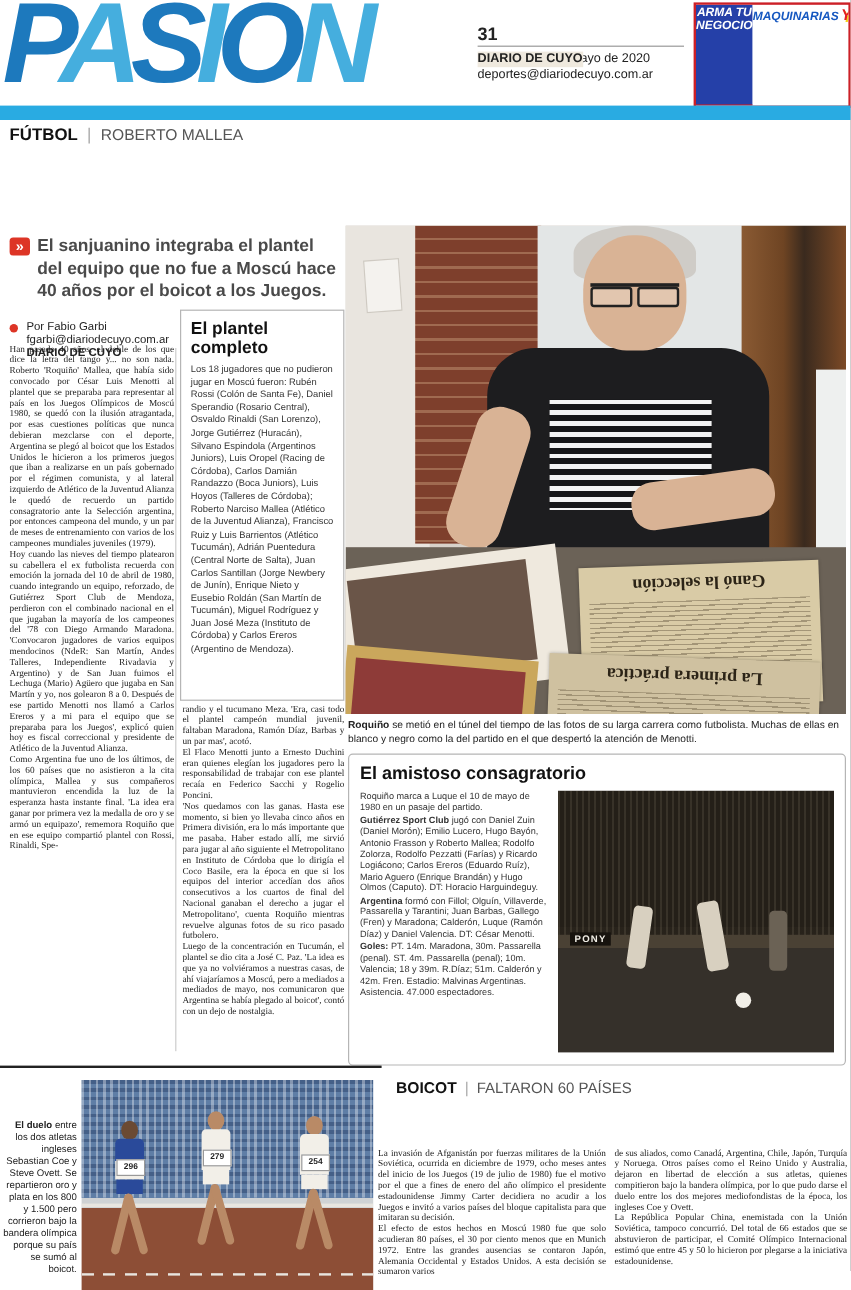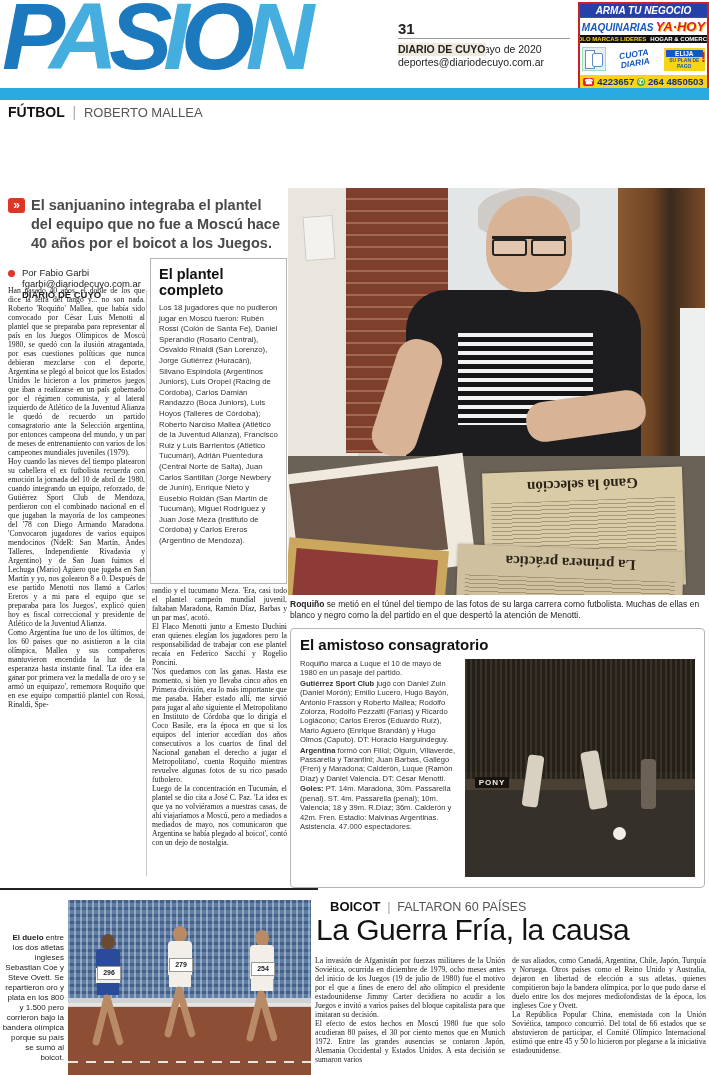--- a/index.html
+++ b/index.html
@@ -12,21 +12,21 @@
         font-size:95px;line-height:100px;letter-spacing:-9px;white-space:nowrap;}
   .lg-dark{color:#1d79bd;} .lg-light{color:#45aede;}
   .pageinfo{left:398px;top:22px;width:172px;font-size:10.5px;line-height:13px;color:#222;}
   .pageinfo .pnum{font-size:15px;font-weight:bold;margin-bottom:3px;}
   .pageinfo .rule{border-top:1px solid #999;margin:3px 0 4px 0;}
   .pageinfo .paper{font-weight:bold;}
   .cyanbar{left:0;top:88px;width:709px;height:12px;background:#29abe2;}
 
   
   .ad{left:578px;top:2px;width:127px;height:84px;border:2px solid #cc2027;background:#fff;
-      display:flex;flex-direction:column;overflow:hidden;}
+      display:flex;flex-direction:row;overflow:hidden;}
   .ad-top{background:#2540a8;color:#fff;font-style:italic;font-weight:bold;font-size:10px;
           text-align:center;padding:1px 0;border-bottom:1px solid #cc2027;}
   .ad-brand{display:flex;justify-content:center;align-items:baseline;gap:2px;padding:1px 0;}
   .ad-b1{font-style:italic;font-weight:bold;font-size:10px;color:#1557c0;}
   .ad-b2{font-style:italic;font-weight:bold;font-size:13px;color:#e31e24;text-shadow:1px 1px 0 #f7d417;}
   .ad-black{background:#111;display:flex;justify-content:center;gap:4px;font-size:6px;
             font-weight:bold;white-space:nowrap;overflow:hidden;padding:1px 0;}
   .ad-black .y{color:#f7d417;} .ad-black .w{color:#fff;}
   .ad-mid{flex:1;display:flex;align-items:center;justify-content:space-between;padding:1px 2px;}
   .ad-appl{width:24px;height:22px;background:#e8eef5;border:1px solid #9db;position:relative;}
@@ -292,21 +292,21 @@
     <span class="cap-lead">Roquiño</span><span> se metió en el túnel del tiempo de las fotos de su larga carrera como futbolista. Muchas de ellas en blanco y negro como la del partido en el que despertó la atención de Menotti.</span>
   </div>
 
   <div class="abs amistoso">
     <h3>El amistoso consagratorio</h3>
     <div class="am-flex">
       <div class="am-text">
         <p><span class="cap-lead"></span><span>Roquiño marca a Luque el 10 de mayo de 1980 en un pasaje del partido.</span></p>
         <p><span class="cap-lead">Gutiérrez Sport Club</span><span> jugó con Daniel Zuin (Daniel Morón); Emilio Lucero, Hugo Bayón, Antonio Frasson y Roberto Mallea; Rodolfo Zolorza, Rodolfo Pezzatti (Farías) y Ricardo Logiácono; Carlos Ereros (Eduardo Ruíz), Mario Aguero (Enrique Brandán) y Hugo Olmos (Caputo). DT: Horacio Harguindeguy.</span></p>
         <p><span class="cap-lead">Argentina</span><span> formó con Fillol; Olguín, Villaverde, Passarella y Tarantini; Juan Barbas, Gallego (Fren) y Maradona; Calderón, Luque (Ramón Díaz) y Daniel Valencia. DT: César Menotti.</span></p>
-        <p><span class="cap-lead">Goles:</span><span> PT. 14m. Maradona, 30m. Passarella (penal). ST. 4m. Passarella (penal); 10m. Valencia; 18 y 39m. R.Díaz; 36m. Calderón y 42m. Fren. Estadio: Malvinas Argentinas. Asistencia. 47.000 espectadores.</span></p>
+        <p><span class="cap-lead">Goles:</span><span> PT. 14m. Maradona, 30m. Passarella (penal). ST. 4m. Passarella (penal); 10m. Valencia; 18 y 39m. R.Díaz; 51m. Calderón y 42m. Fren. Estadio: Malvinas Argentinas. Asistencia. 47.000 espectadores.</span></p>
       </div>
       <div class="am-photo">
         <div class="am-crowd"></div>
         <div class="am-player am-p1"></div>
         <div class="am-player am-p2"></div>
         <div class="am-player am-p3"></div>
         <div class="am-ball"></div>
         <div class="am-sign">PONY</div>
       </div>
     </div>
@@ -347,21 +347,20 @@
   <div class="abs caption-run">
     <span class="cap-lead">El duelo</span><span> entre los dos atletas ingleses Sebastian Coe y Steve Ovett. Se repartieron oro y plata en los 800 y 1.500 pero corrieron bajo la bandera olímpica porque su país se sumó al boicot.</span>
   </div>
 
   <div class="abs bkicker">
     <span>BOICOT</span>
     <span class="sep">|</span>
     <span class="who">FALTARON 60 PAÍSES</span>
   </div>
 
-  <h2 class="abs bheadline" style="margin:0">La Guerra Fría, la causa</h2>
 
   <div class="abs bcol1 bodytext">
     <p>La invasión de Afganistán por fuerzas militares de la Unión Soviética, ocurrida en diciembre de 1979, ocho meses antes del inicio de los Juegos (19 de julio de 1980) fue el motivo por el que a fines de enero del año olímpico el presidente estadounidense Jimmy Carter decidiera no acudir a los Juegos e invitó a varios países del bloque capitalista para que imitaran su decisión.</p>
     <p>El efecto de estos hechos en Moscú 1980 fue que solo acudieran 80 países, el 30 por ciento menos que en Munich 1972. Entre las grandes ausencias se contaron Japón, Alemania Occidental y Estados Unidos. A esta decisión se sumaron varios</p>
   </div>
   <div class="abs bcol2 bodytext">
     <p>de sus aliados, como Canadá, Argentina, Chile, Japón, Turquía y Noruega. Otros países como el Reino Unido y Australia, dejaron en libertad de elección a sus atletas, quienes compitieron bajo la bandera olímpica, por lo que pudo darse el duelo entre los dos mejores mediofondistas de la época, los ingleses Coe y Ovett.</p>
     <p>La República Popular China, enemistada con la Unión Soviética, tampoco concurrió. Del total de 66 estados que se abstuvieron de participar, el Comité Olímpico Internacional estimó que entre 45 y 50 lo hicieron por plegarse a la iniciativa estadounidense.</p>
   </div>
 

